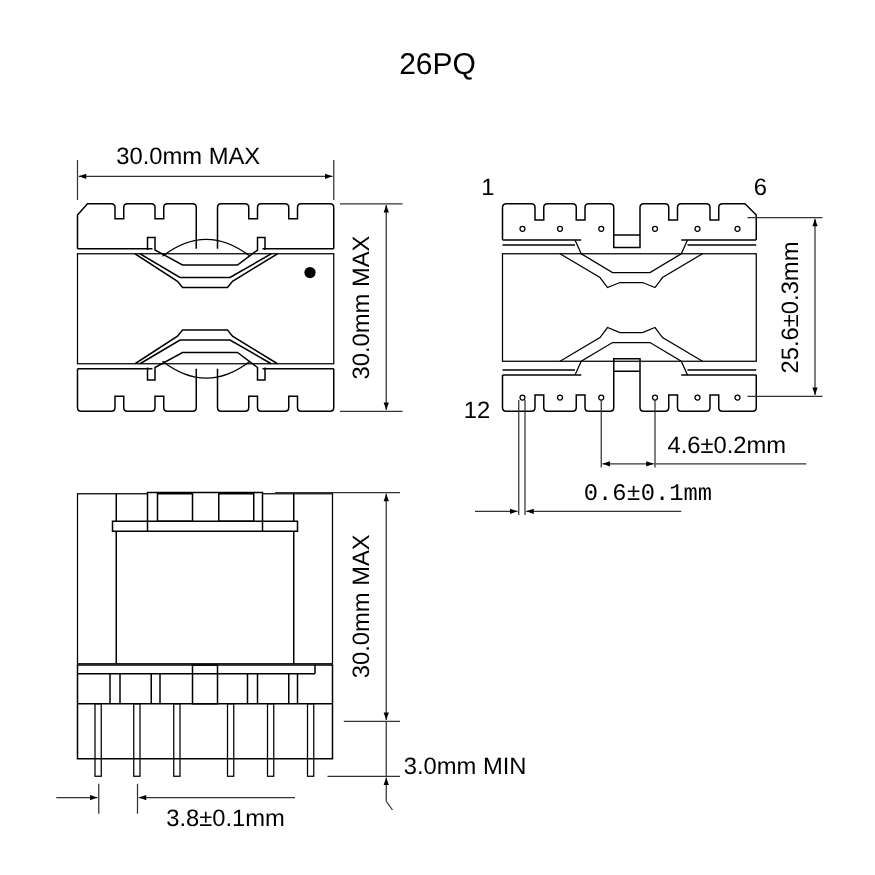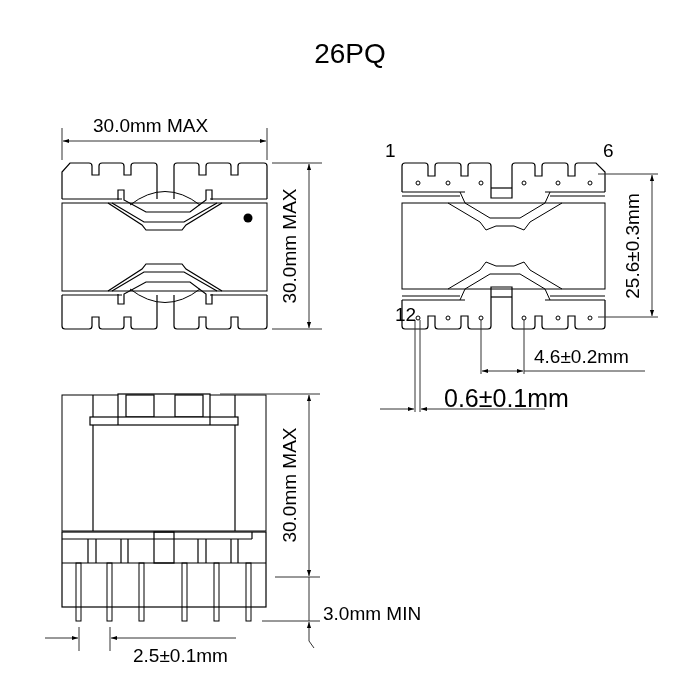--- a/index.html
+++ b/index.html
@@ -1,19 +1,19 @@
 <!DOCTYPE html>
 <html><head>
   <meta charset="utf-8">
   <style>
     html, body { margin: 0; padding: 0; background: #ffffff; }
     body { width: 700px; height: 700px; position: relative; overflow: hidden;
            font-family: "Liberation Sans", sans-serif; }
     .title { position: absolute; left: 0; top: 38px; width: 700px; text-align: center;
-             font-size: 28px; color: #000; letter-spacing: 0px; }
+             font-size: 24px; color: #000; letter-spacing: 0px; }
     svg { position: absolute; left: 0; top: 0; }
   </style>
 </head>
 <body>
 
 <div class="title">26PQ</div>
 
 <svg width="700" height="700" viewBox="0 0 700 700" fill="none" stroke="#000" stroke-width="1.2">
   <defs>
     <marker id="arr" viewBox="0 0 10 10" refX="10" refY="5" markerWidth="10" markerHeight="6" orient="auto-start-reverse" markerUnits="userSpaceOnUse">
@@ -157,20 +157,20 @@
     <line x1="45" y1="638" x2="78" y2="638" stroke="#333" stroke-width="1" marker-end="url(#arr)"></line>
     <line x1="111" y1="638" x2="236" y2="638" stroke="#333" stroke-width="1" marker-start="url(#arr)"></line>
   </g>
 </svg>
 
 <div style="position:absolute;left:93px;top:115px;font-size:19px;">30.0mm MAX</div>
 <div style="position:absolute;left:290px;top:246px;font-size:19px;transform:translate(-50%,-50%) rotate(-90deg);transform-origin:center;white-space:nowrap;margin-left:0;">30.0mm MAX</div>
 
 <div style="position:absolute;left:385px;top:140px;font-size:19px;">1</div>
 <div style="position:absolute;left:603px;top:140px;font-size:19px;">6</div>
-<div style="position:absolute;left:371px;top:304px;font-size:19px;margin-left:24px;">12</div>
+<div style="position:absolute;left:371px;top:318px;font-size:19px;">12</div>
 <div style="position:absolute;left:633px;top:246px;font-size:19px;transform:translate(-50%,-50%) rotate(-90deg);white-space:nowrap;">25.6±0.3mm</div>
 <div style="position:absolute;left:534px;top:346px;font-size:19px;">4.6±0.2mm</div>
-<div style="position:absolute;left:444px;top:384px;font-size:25px;">0.6±0.1mm</div>
+<div style="position:absolute;left:467px;top:384px;font-size:19px;font-family:Liberation Mono, monospace;">0.6±0.1mm</div>
 
 <div style="position:absolute;left:290px;top:485px;font-size:19px;transform:translate(-50%,-50%) rotate(-90deg);white-space:nowrap;">30.0mm MAX</div>
 <div style="position:absolute;left:323px;top:603px;font-size:19px;">3.0mm MIN</div>
-<div style="position:absolute;left:133px;top:645px;font-size:19px;">2.5±0.1mm</div>
+<div style="position:absolute;left:133px;top:645px;font-size:19px;">3.8±0.1mm</div>
 
 </body></html>

